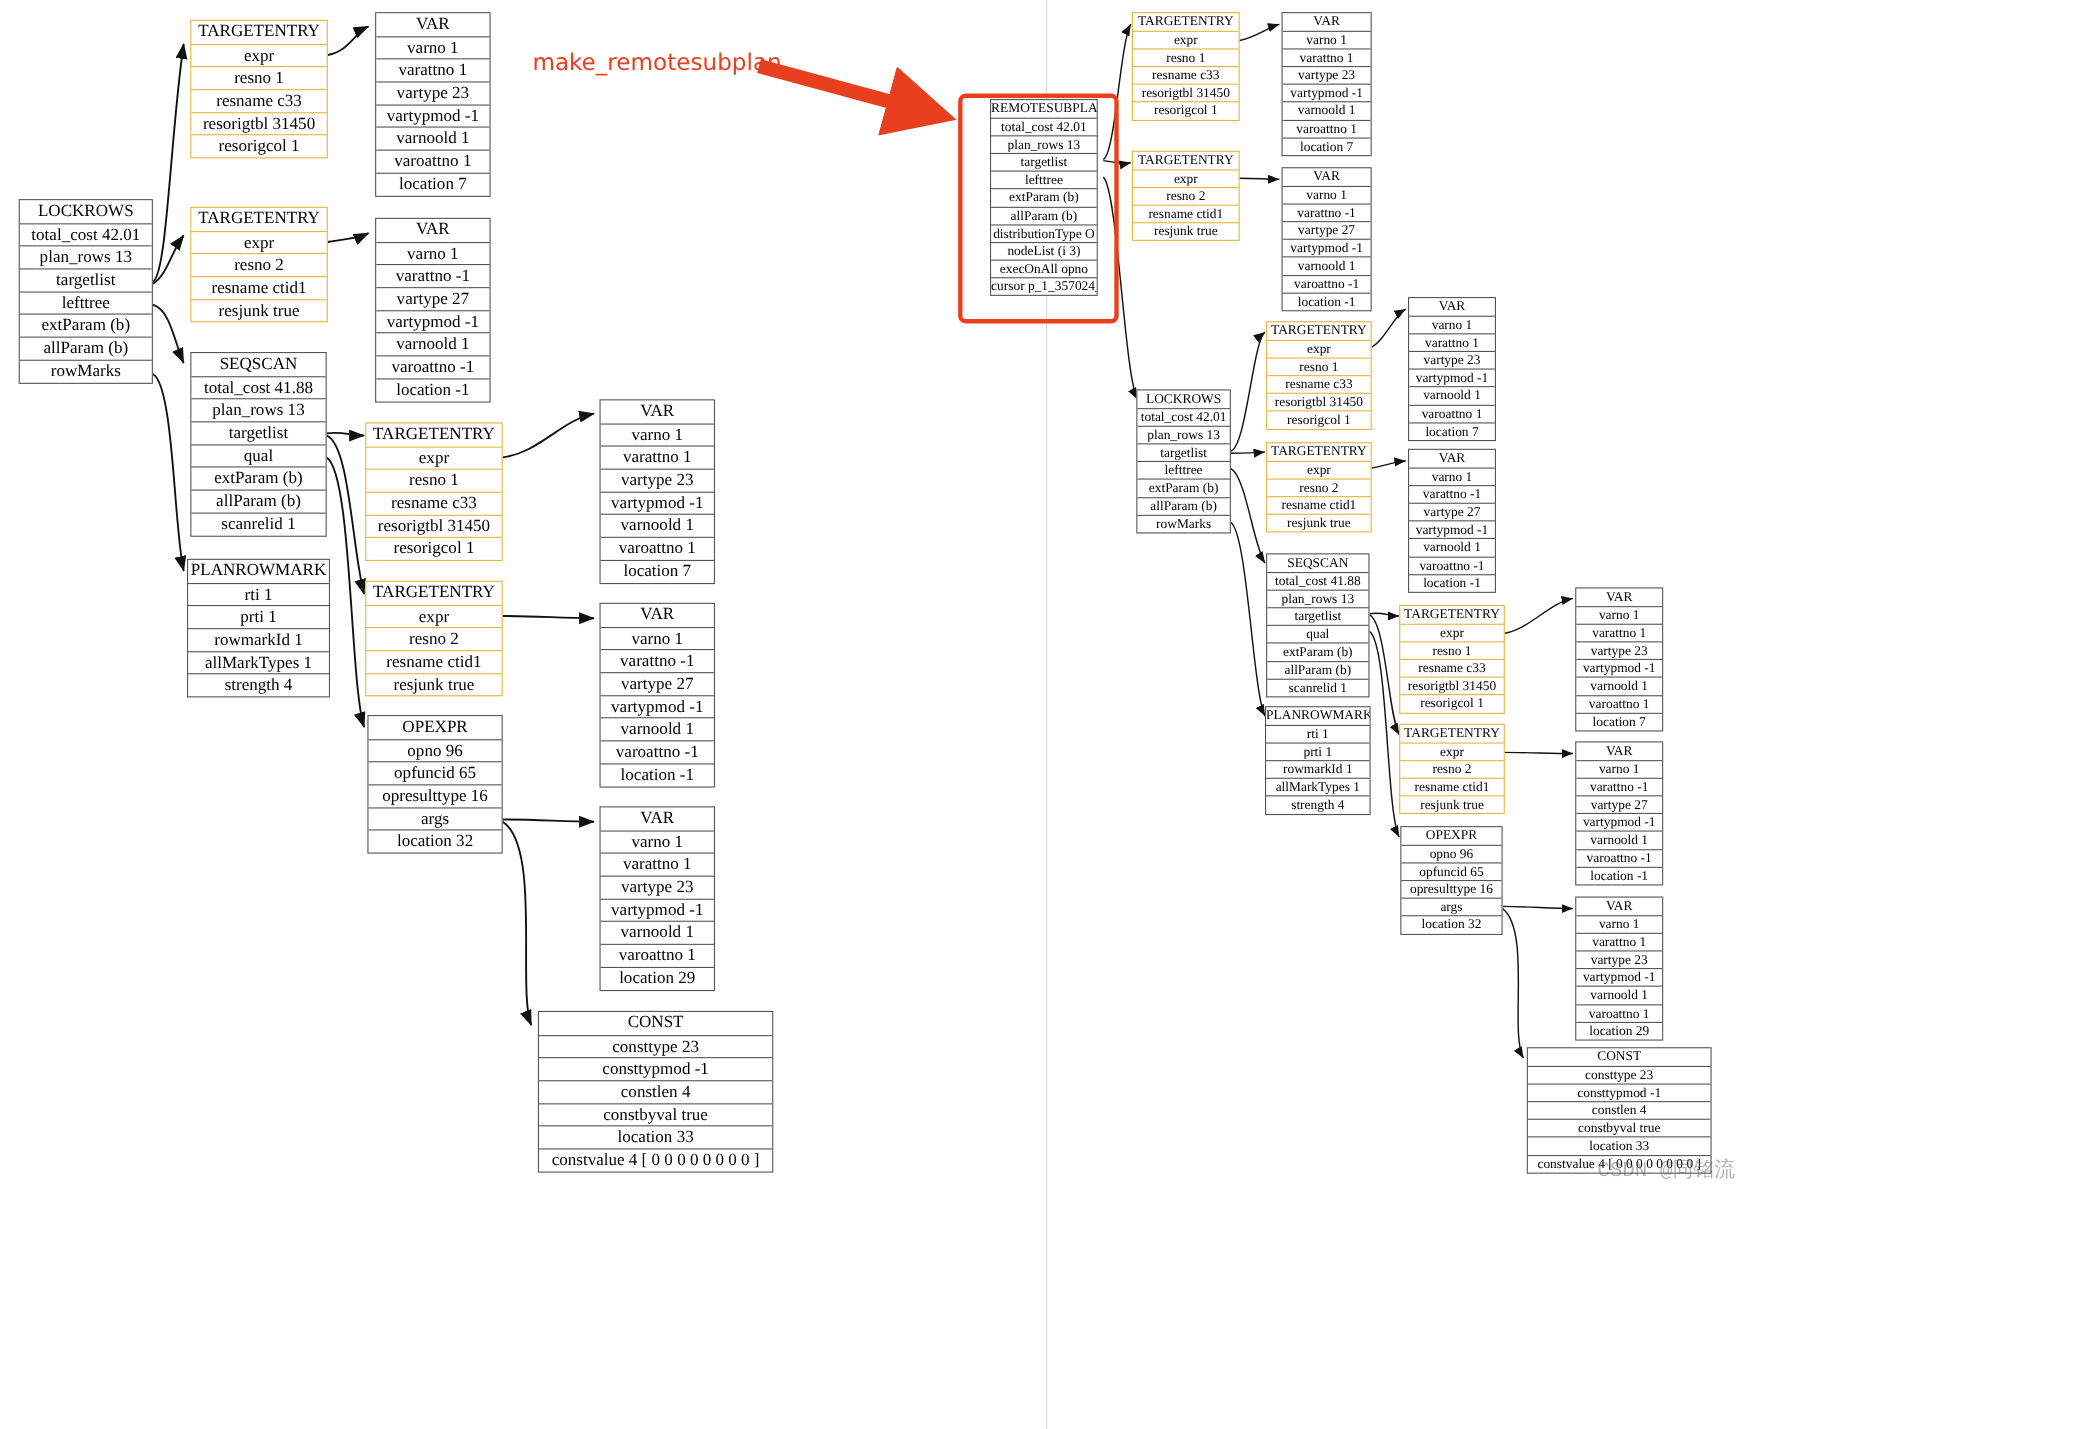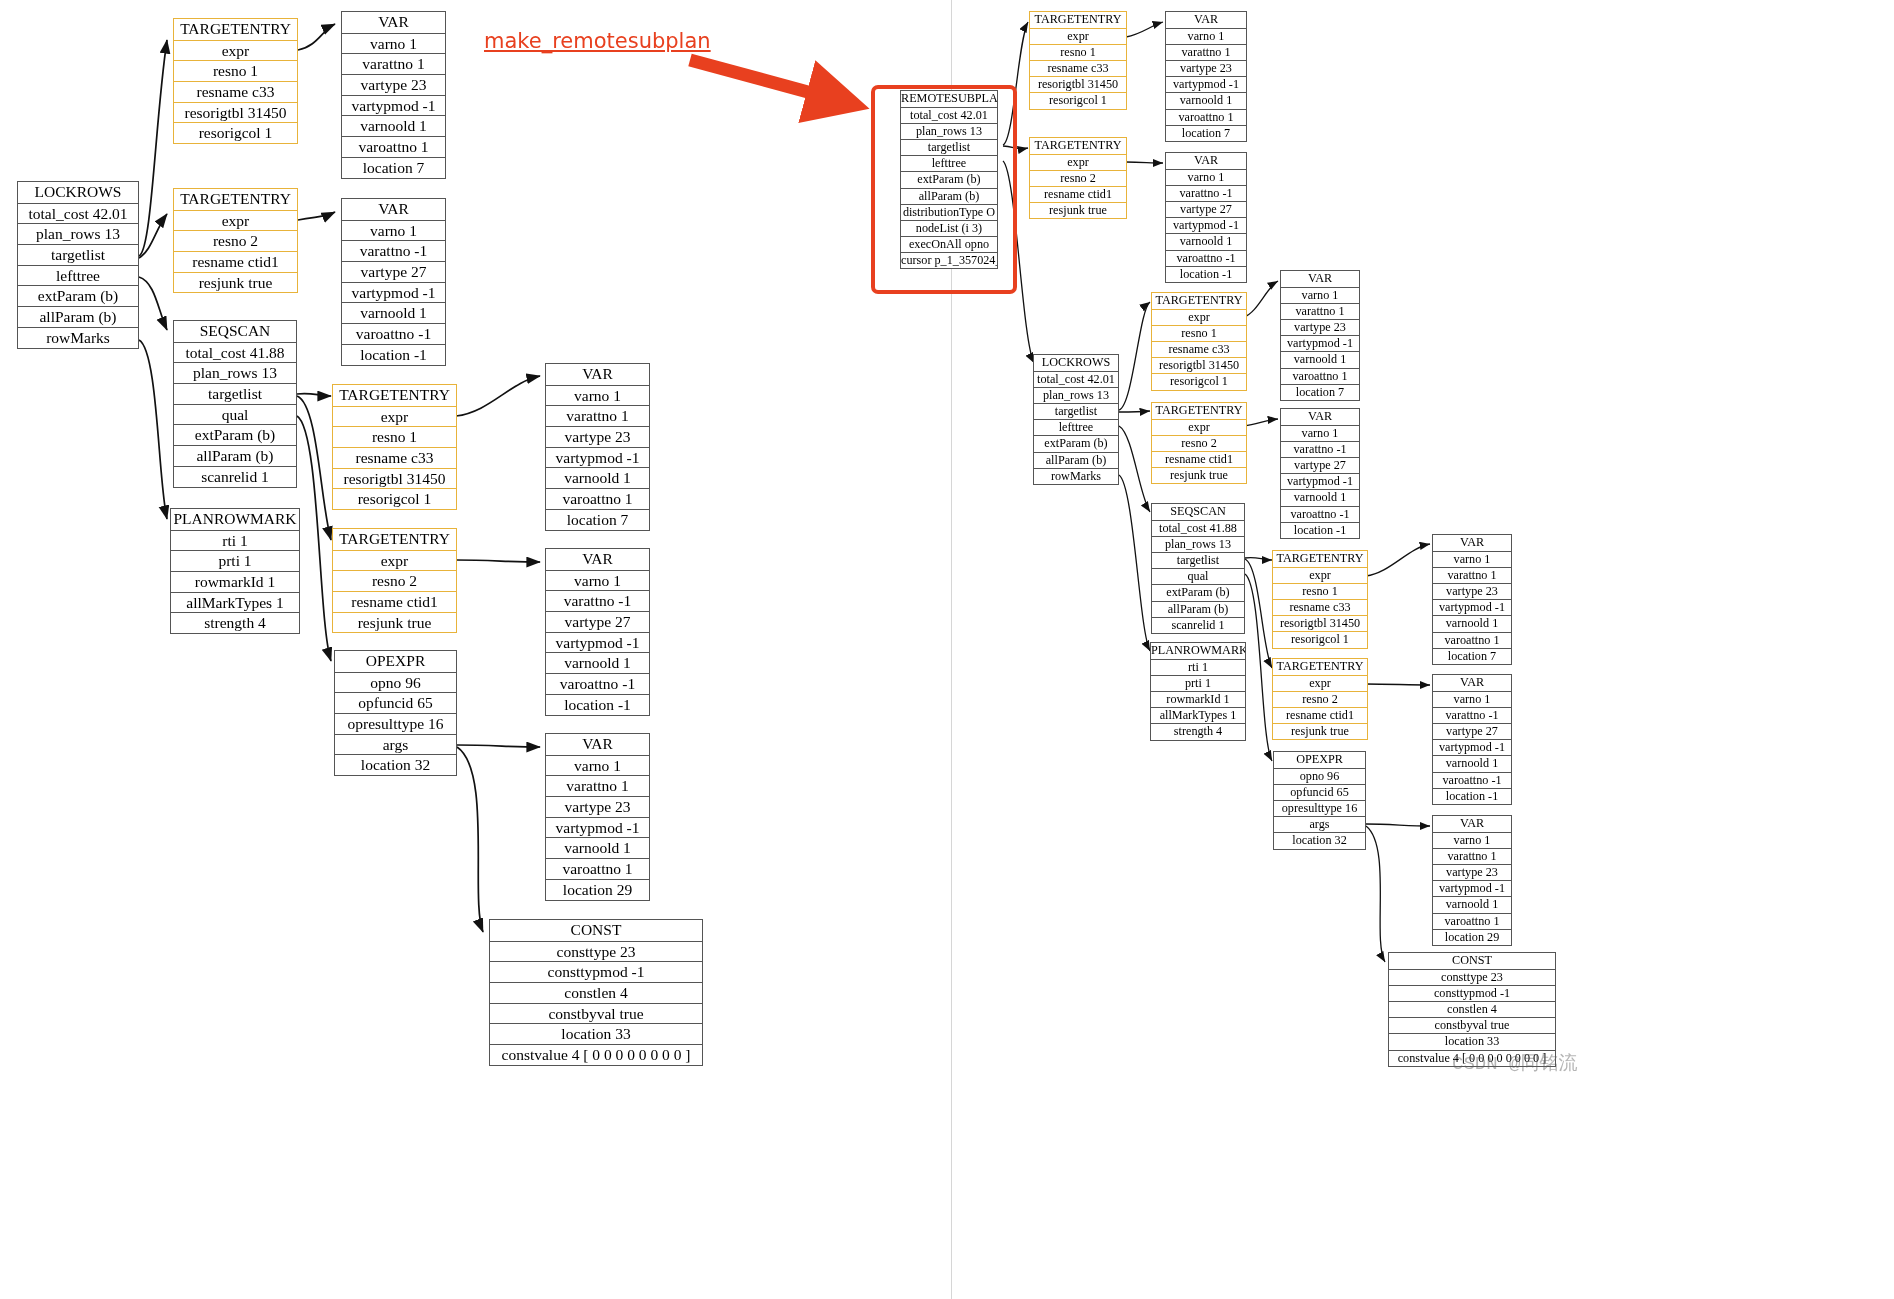--- a/index.html
+++ b/index.html
@@ -295,21 +295,21 @@
   <div class="node big" style="left:489px;top:919px;width:214px;">
     <div class="row hdr">CONST</div>
     <div class="row">consttype 23</div>
     <div class="row">consttypmod -1</div>
     <div class="row">constlen 4</div>
     <div class="row">constbyval true</div>
     <div class="row">location 33</div>
     <div class="row">constvalue 4 [ 0 0 0 0 0 0 0 0 ]</div>
   </div>
 
-  <div class="annotation" style="left:484px;top:29px;text-decoration:underline;">make_remotesubplan</div>
+  <div class="annotation" style="left:484px;top:45px;">make_remotesubplan</div>
 
   <div class="redframe" style="left:871px;top:85px;width:146px;height:209px;"></div>
 
   <div class="node sm" style="left:900px;top:90px;width:98px;">
     <div class="row hdr">REMOTESUBPLAN</div>
     <div class="row">total_cost 42.01</div>
     <div class="row">plan_rows 13</div>
     <div class="row">targetlist</div>
     <div class="row">lefttree</div>
     <div class="row">extParam (b)</div>

